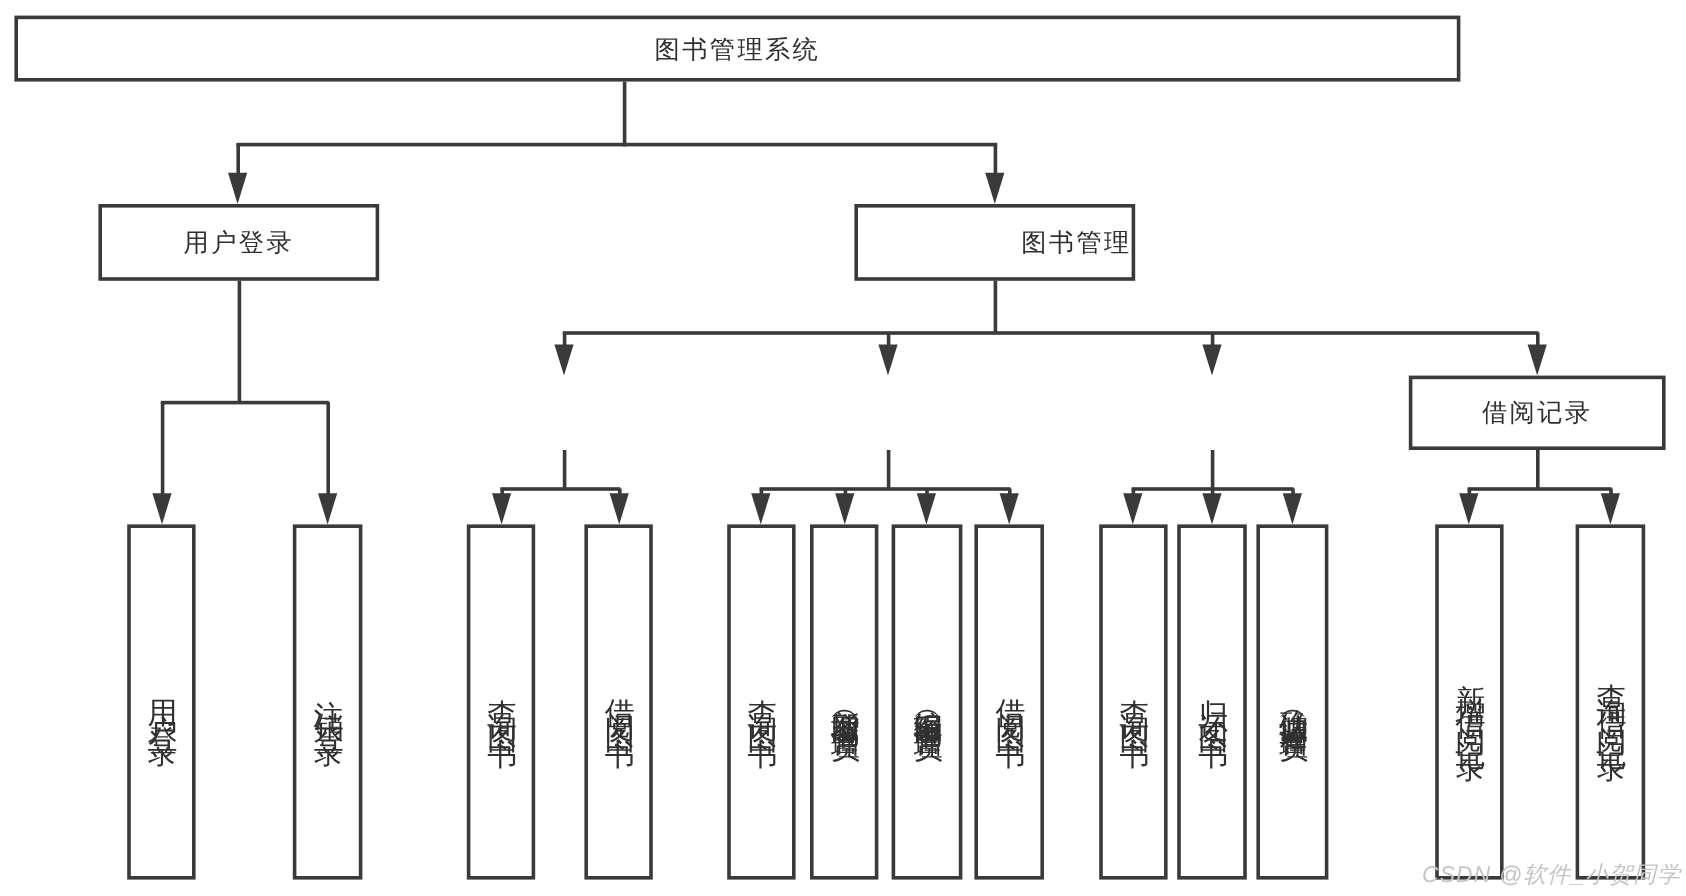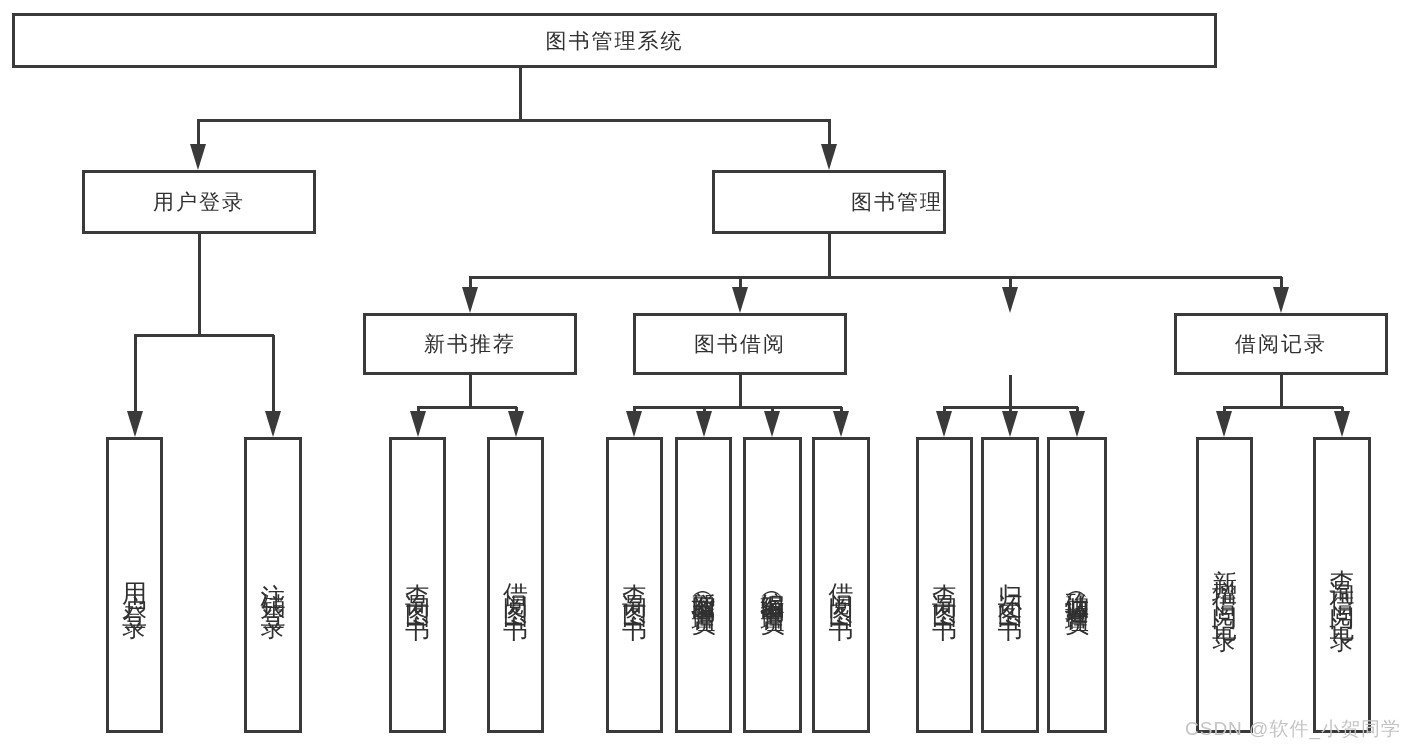--- a/index.html
+++ b/index.html
@@ -73,26 +73,20 @@
   <div class="hline" style="left:469px;top:277px;width:813px;"></div>
   <div class="vline" style="left:470px;top:277px;height:14px;"></div>
   <div class="arrow" style="left:470px;top:287px;"></div>
   <div class="vline" style="left:740px;top:277px;height:14px;"></div>
   <div class="arrow" style="left:740px;top:287px;"></div>
   <div class="vline" style="left:1010px;top:277px;height:14px;"></div>
   <div class="arrow" style="left:1010px;top:287px;"></div>
   <div class="vline" style="left:1281px;top:277px;height:14px;"></div>
   <div class="arrow" style="left:1281px;top:287px;"></div>
 
-  <div class="box h" style="left:363px;top:313px;width:214px;height:62px;">
-    <span>新书推荐</span>
-  </div>
-  <div class="box h" style="left:633px;top:313px;width:214px;height:62px;">
-    <span>图书借阅</span>
-  </div>
   <div class="box h" style="left:1174px;top:313px;width:214px;height:62px;">
     <span>借阅记录</span>
   </div>
 
   <div class="vline" style="left:470px;top:375px;height:32px;"></div>
   <div class="hline" style="left:417px;top:407px;width:100px;"></div>
   <div class="vline" style="left:418px;top:407px;height:10px;"></div>
   <div class="arrow" style="left:418px;top:411px;"></div>
   <div class="vline" style="left:516px;top:407px;height:10px;"></div>
   <div class="arrow" style="left:516px;top:411px;"></div>
@@ -161,15 +155,15 @@
     <span class="vtext long">确认归还（管理员）</span>
   </div>
 
   <div class="box leaf" style="left:1196px;top:437px;width:57px;height:296px;">
     <span class="vtext med">新增借阅记录</span>
   </div>
   <div class="box leaf" style="left:1313px;top:437px;width:58px;height:296px;">
     <span class="vtext med">查询借阅记录</span>
   </div>
 
-  <div class="watermark" style="left:1185px;top:716px;">CSDN @软件_小贺同学</div>
+  <div class="watermark" style="left:1185px;top:716px;font-style:italic;">CSDN @软件_小贺同学</div>
 
 </div>
 
 </body></html>

